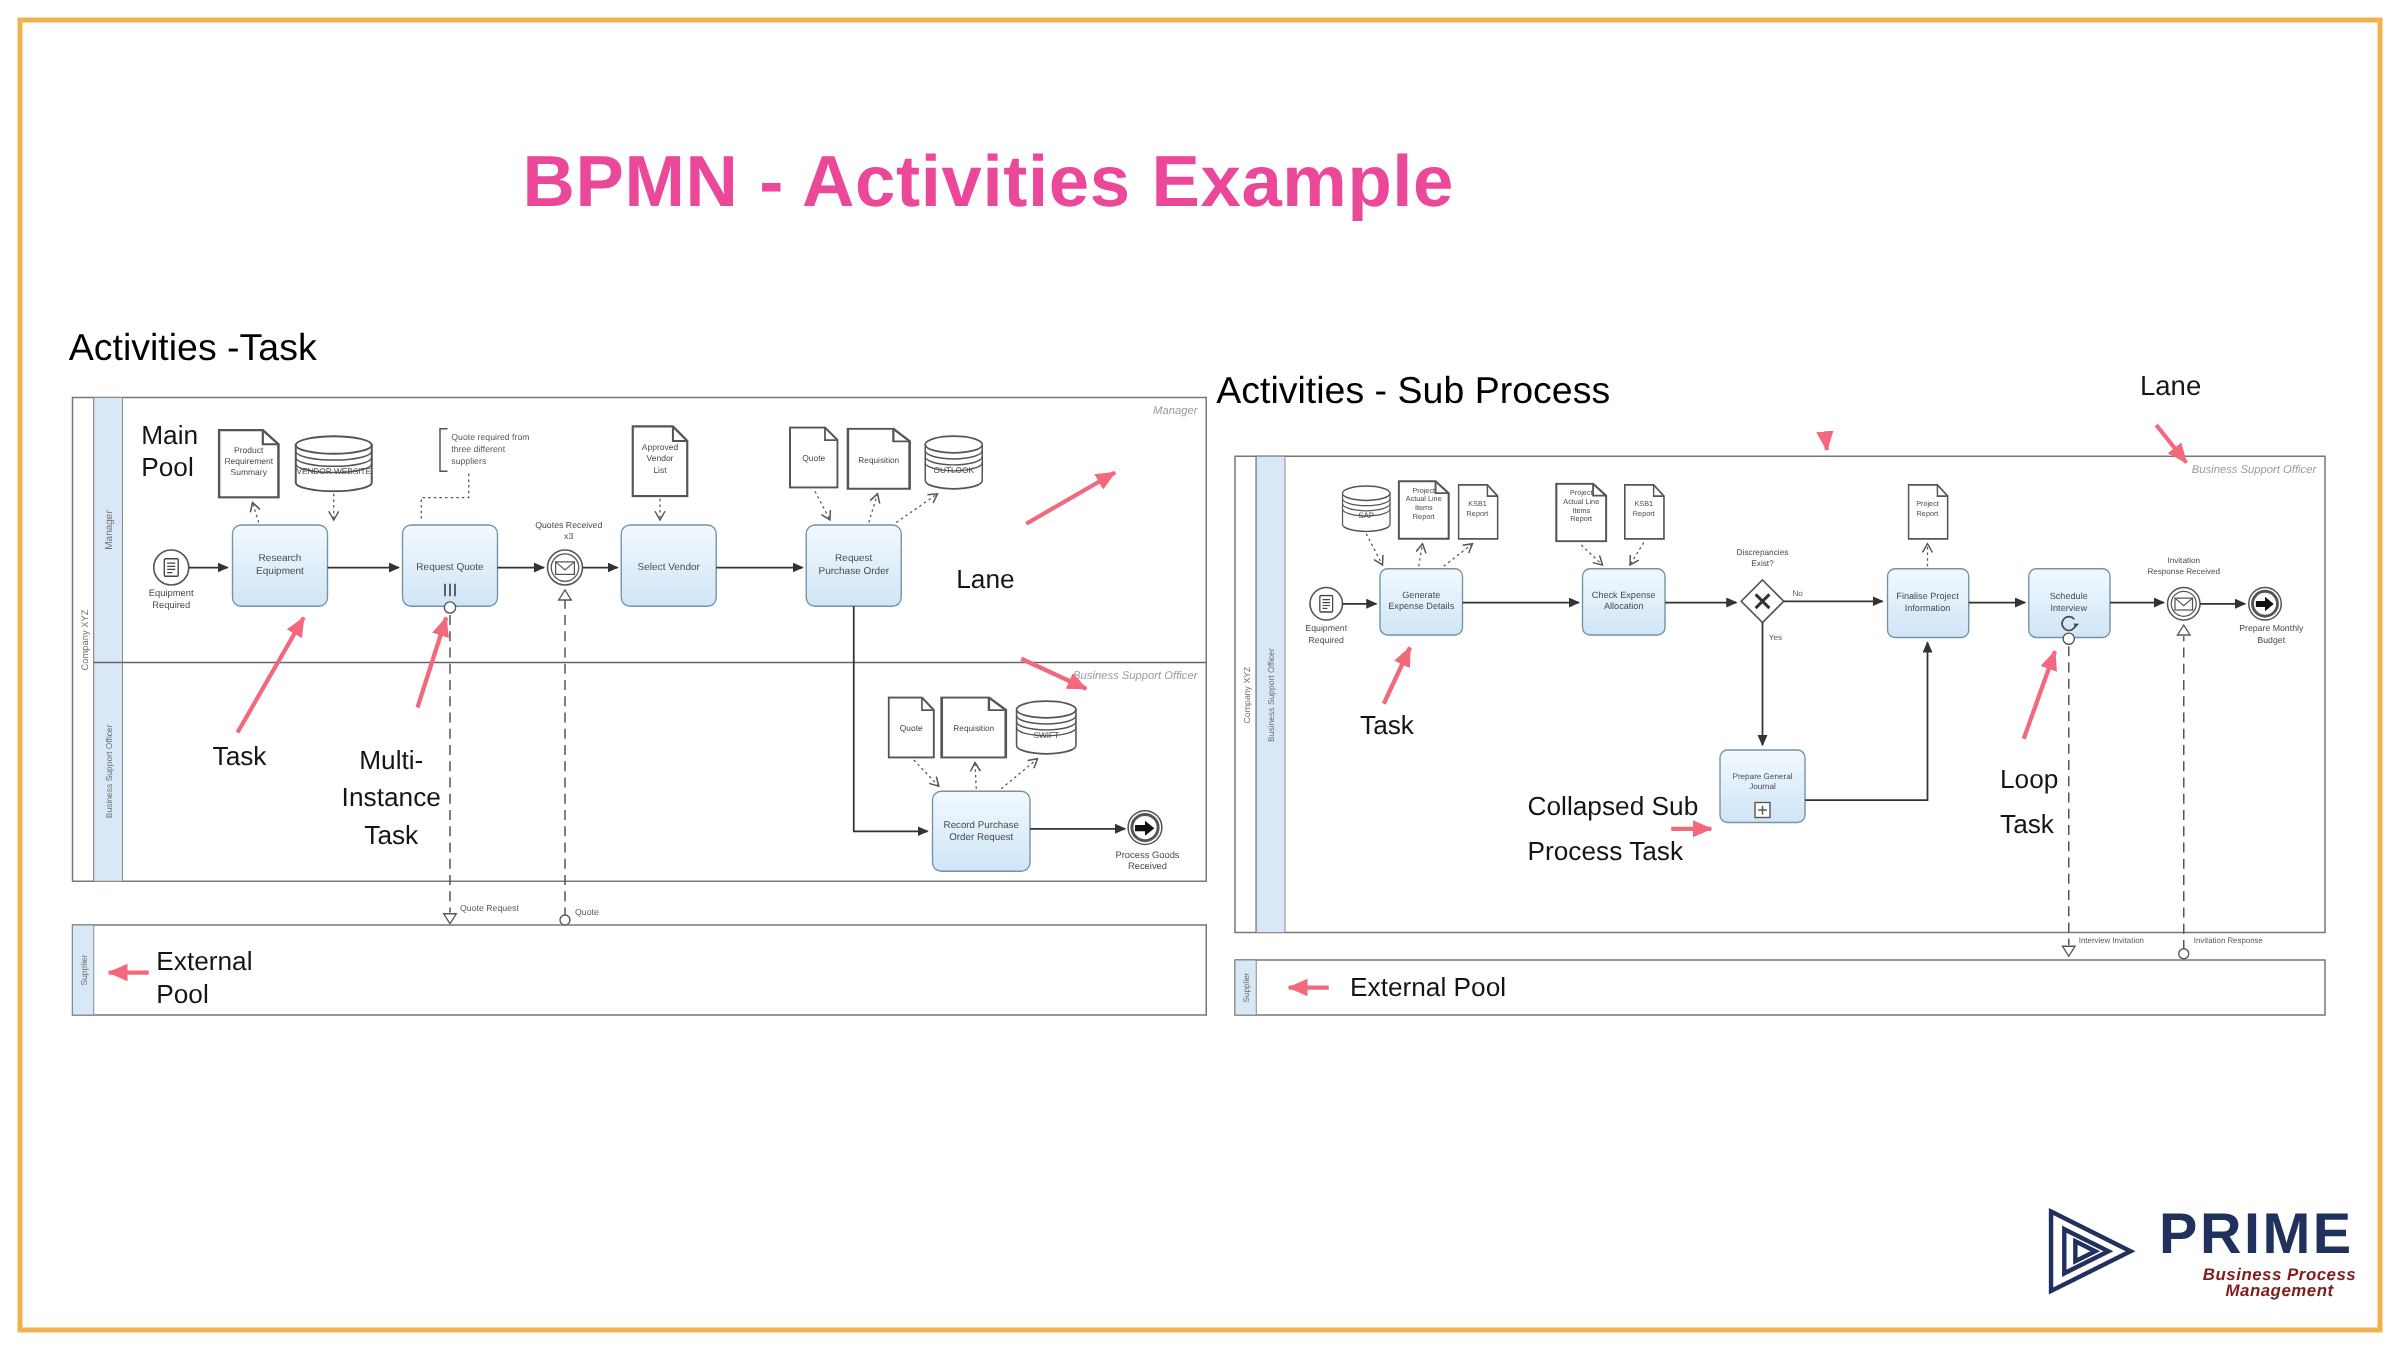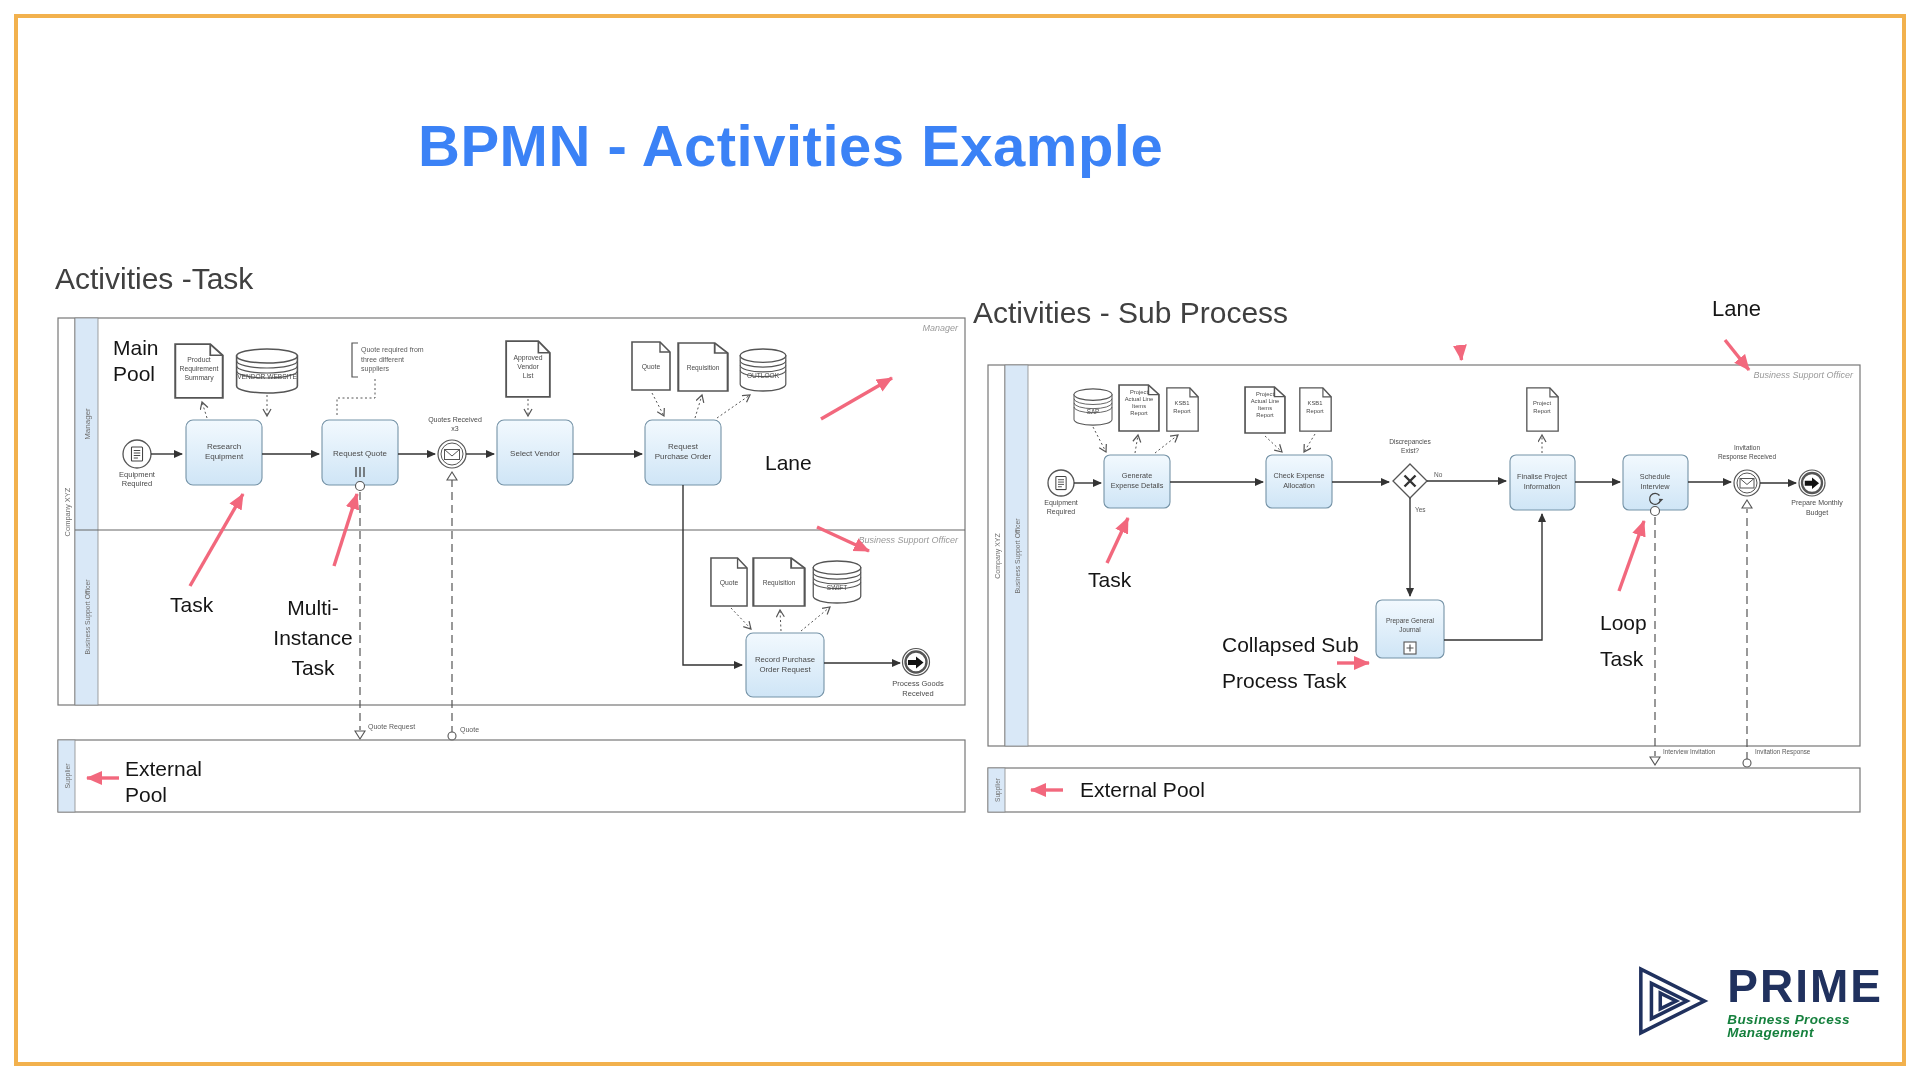--- a/index.html
+++ b/index.html
@@ -1,40 +1,40 @@
 <!DOCTYPE html>
 <html><head>
 <meta charset="utf-8">
 <style>
   html,body{margin:0;padding:0;background:#ffffff;font-family:"Liberation Sans",sans-serif;}
   .slide{position:relative;width:1920px;height:1080px;background:#ffffff;overflow:hidden;}
   .frame{position:absolute;inset:14px;border:4px solid #F2B14D;pointer-events:none;}
-  .h-title{position:absolute;font-size:58px;font-weight:700;color:#3b82f6;letter-spacing:.5px;white-space:nowrap;}
-  .h-sec{position:absolute;font-size:30px;color:#404040;white-space:nowrap;}
+  .h-title{position:absolute;font-size:58px;font-weight:700;color:#ec4899;letter-spacing:.5px;white-space:nowrap;}
+  .h-sec{position:absolute;font-size:30px;color:#000000;white-space:nowrap;}
   .h-lane{position:absolute;font-size:22px;color:#161616;white-space:nowrap;}
   svg.diagram{position:absolute;}
   svg text{font-family:"Liberation Sans",sans-serif;}
   .bt{fill:#4a4a4a;text-anchor:middle;}
   .ts{fill:#5a5a5a;text-anchor:start;}
   .ann{fill:#151515;font-size:21px;}
   .corner{fill:#9a9a9a;font-style:italic;font-size:9px;text-anchor:end;}
   .vlab{fill:#6f6f6f;text-anchor:middle;}
   .seq{stroke:#333;stroke-width:1.4;fill:none;}
   .assoc{stroke:#555;stroke-width:1;fill:none;stroke-dasharray:2 2.5;}
   .msg{stroke:#555;stroke-width:1.2;fill:none;stroke-dasharray:8 5;}
   .pink{stroke:#F2687D;stroke-width:3.4;fill:none;}
   .node{fill:url(#taskGrad);stroke:#7593A7;stroke-width:1.1;}
   .evt{fill:#fff;stroke:#555;}
   .tri{fill:#fff;stroke:#555;stroke-width:1.1;}
   .poolline{stroke:#777;stroke-width:1.2;fill:none;}
   .band{fill:#D9E8F7;stroke:#8a8a8a;stroke-width:.8;}
   .logo{position:absolute;left:1632px;top:956px;display:flex;align-items:center;gap:14px;}
   .logo-text{display:flex;flex-direction:column;line-height:1;}
   .logo-name{font-size:46px;font-weight:700;color:#20315E;letter-spacing:2px;}
-  .logo-tag{font-size:13.5px;font-weight:600;font-style:italic;color:#15803d;margin-top:4px;letter-spacing:.4px;}
+  .logo-tag{font-size:13.5px;font-weight:600;font-style:italic;color:#7f1d1d;margin-top:4px;letter-spacing:.4px;text-align:center;}
 </style>
 </head>
 <body>
 
 <div class="slide">
   <div class="frame"></div>
 
   <div class="h-title" style="left:418px;top:112px">BPMN - Activities Example</div>
   <div class="h-sec" style="left:55px;top:262px">Activities -Task</div>
   <div class="h-sec" style="left:973px;top:296px">Activities - Sub Process</div>

